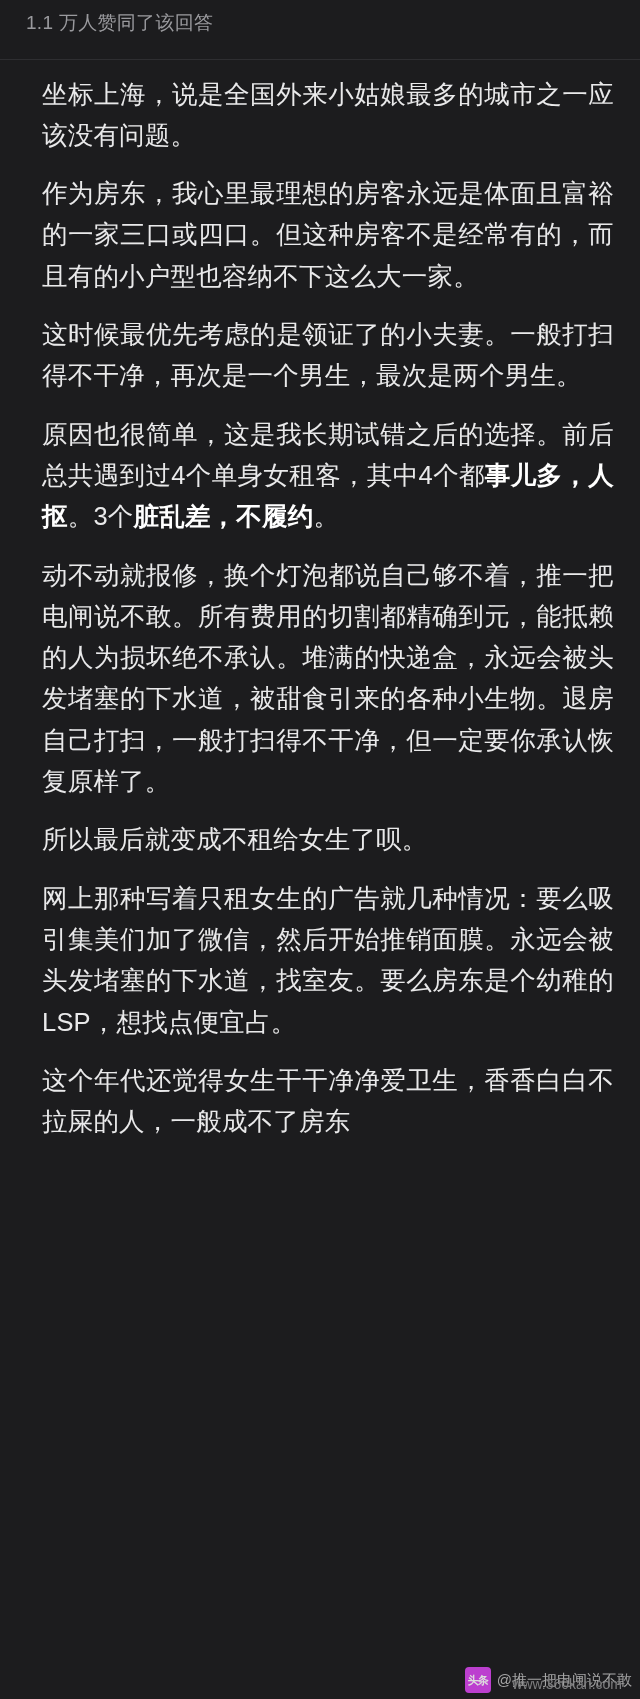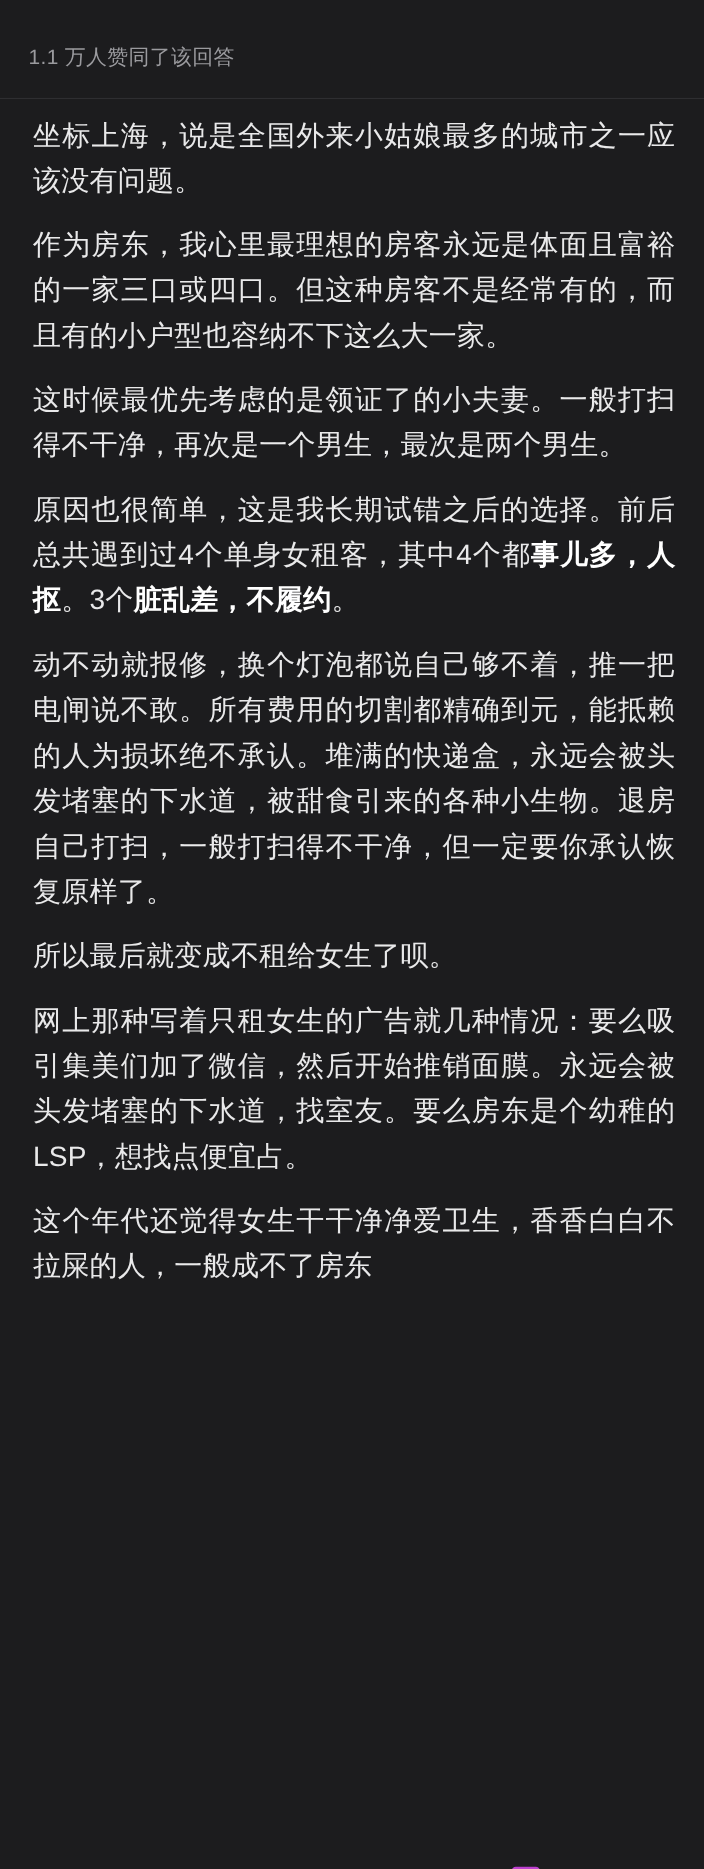--- a/index.html
+++ b/index.html
@@ -18,36 +18,35 @@
   .page {
     width: 640px;
     min-height: 1699px;
     background: #1c1c1e;
     position: relative;
     box-sizing: border-box;
   }
   .header {
     padding: 10px 26px 22px 26px;
     border-bottom: 1px solid #2e2e31;
-    margin-top: 30px;
   }
   .header-text {
     font-size: 19px;
     color: #9a9a9e;
     letter-spacing: 0.3px;
     line-height: 1.4;
   }
   .content {
     padding: 14px 26px 0 26px;
   }
   .para {
     font-size: 25.5px;
     line-height: 1.62;
     color: #e9e9ea;
-    margin: 0 0 17px 4px;
+    margin: 0 0 17px 16px;
     letter-spacing: 0.2px;
     text-align: justify;
     text-justify: inter-ideograph;
     font-weight: 400;
   }
   .para b {
     font-weight: 700;
     color: #ffffff;
   }
   .watermark {

